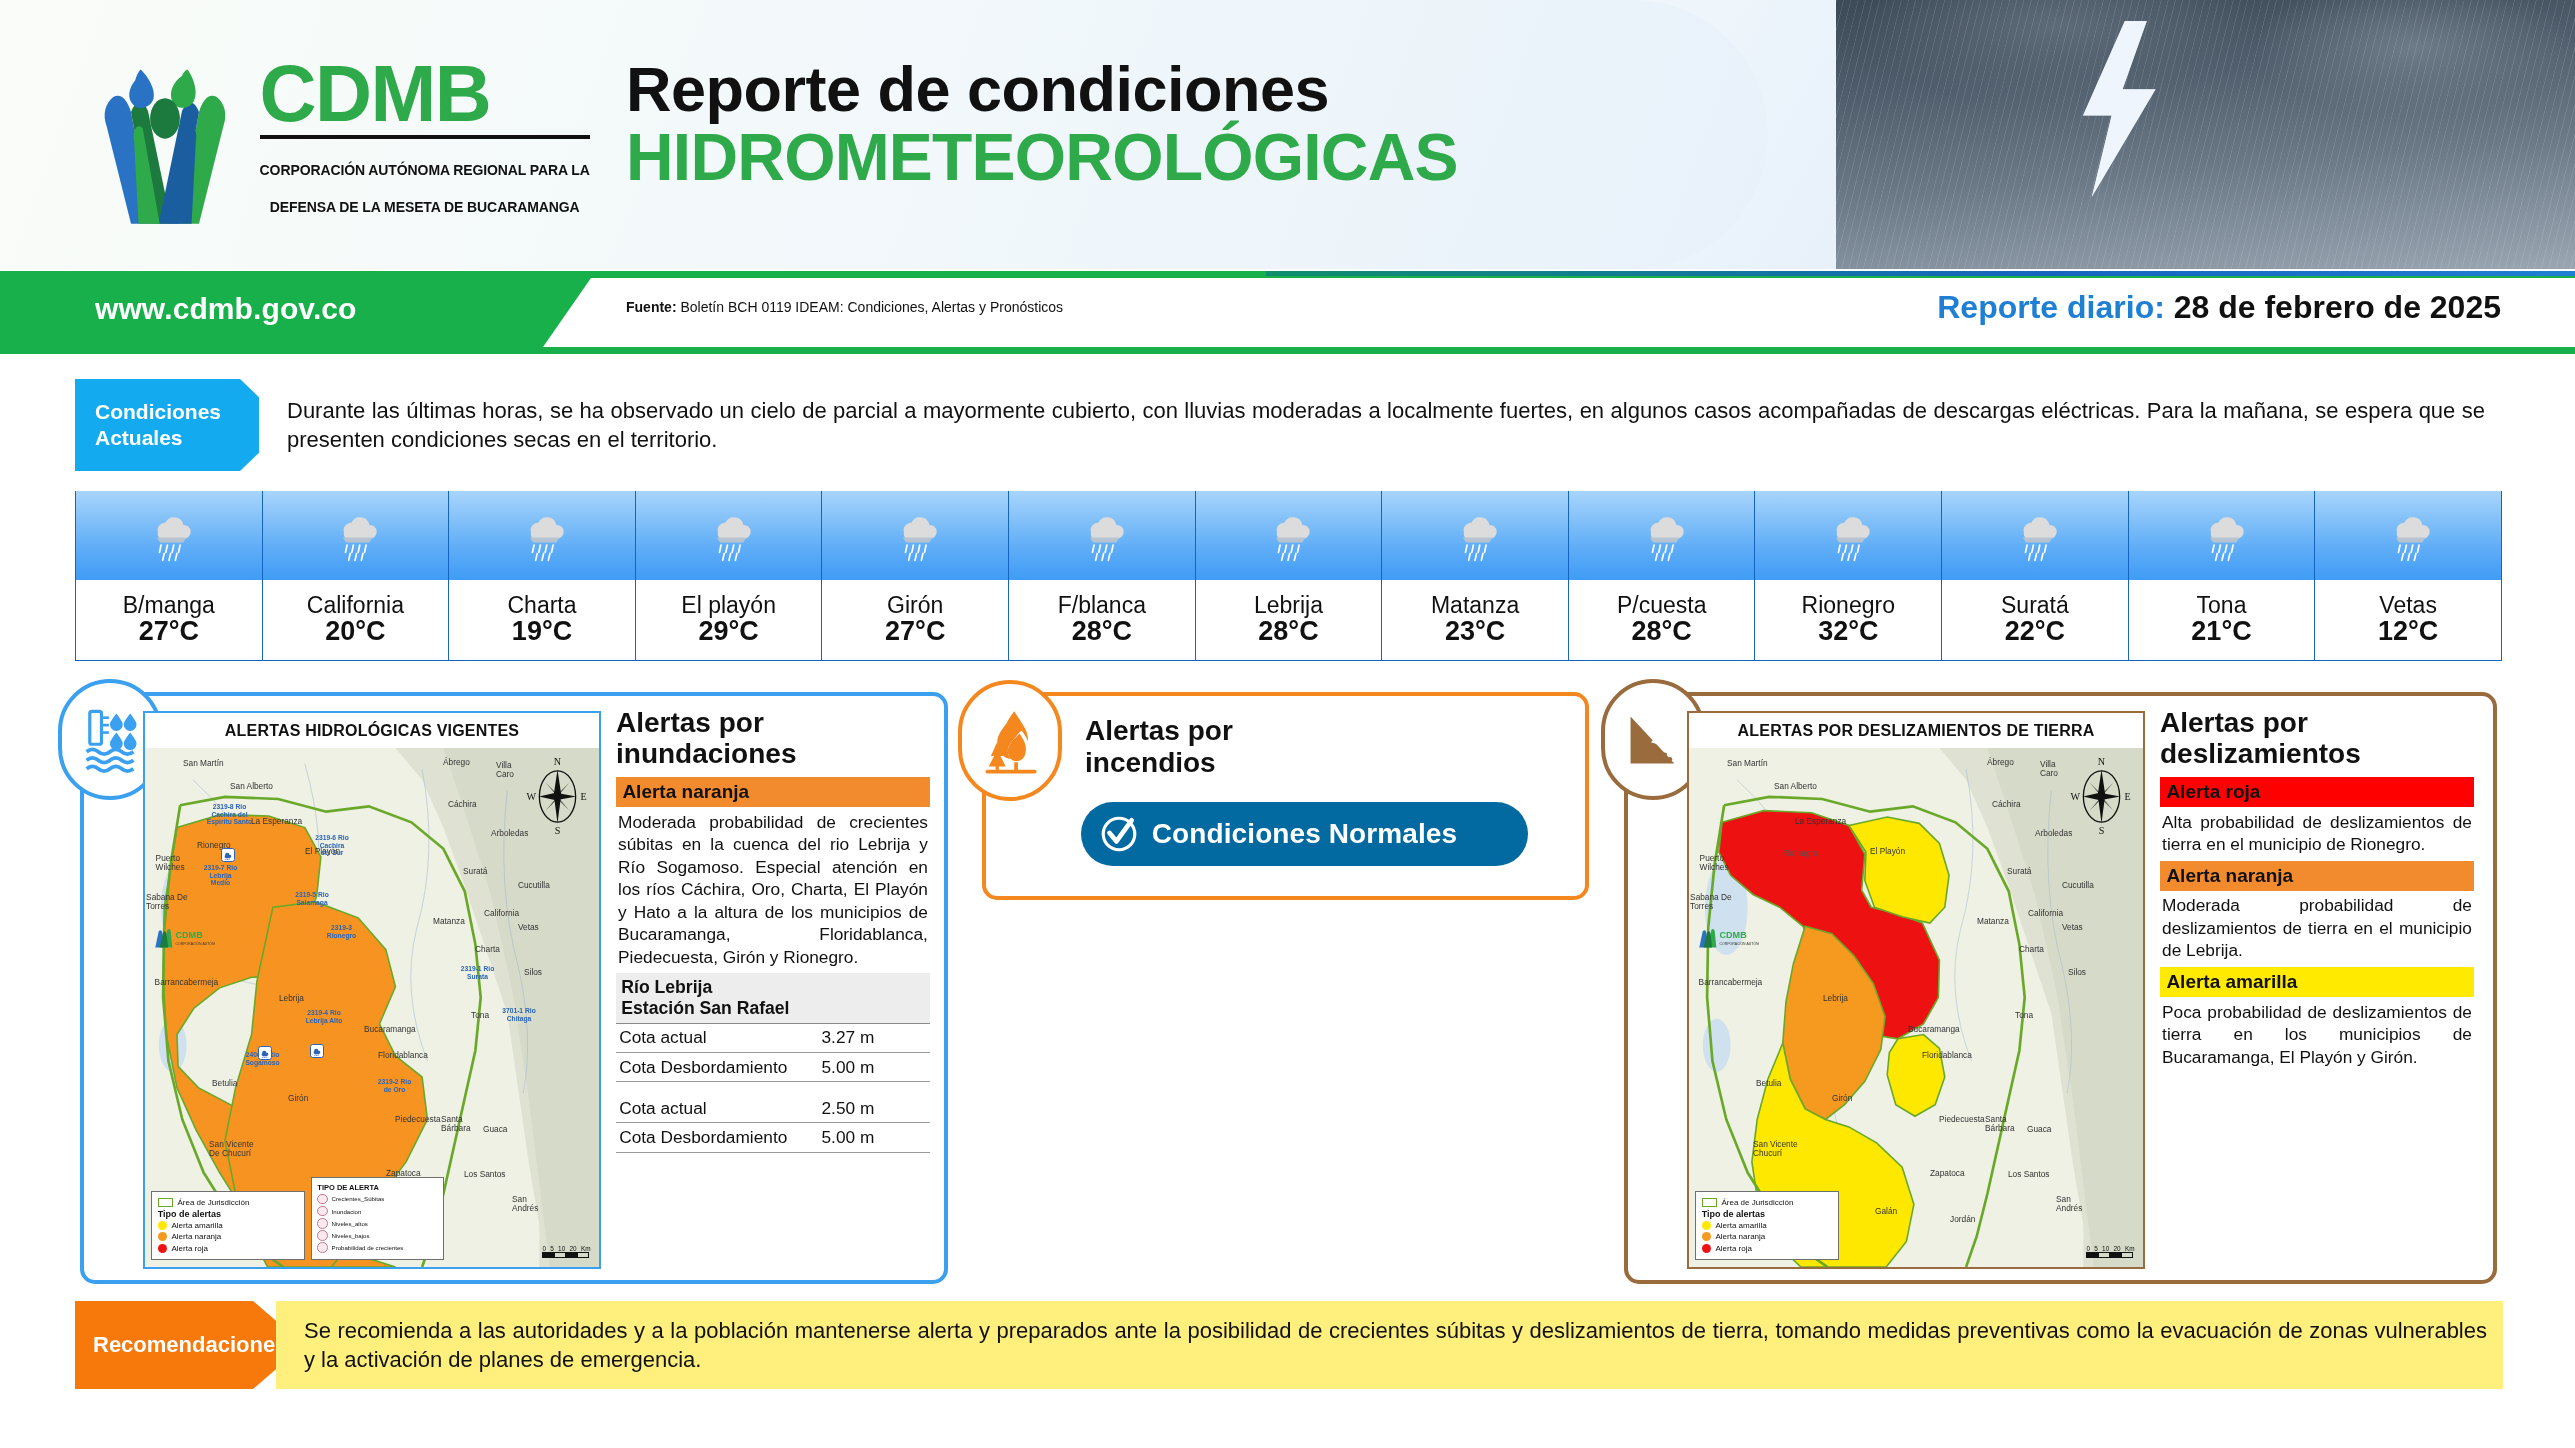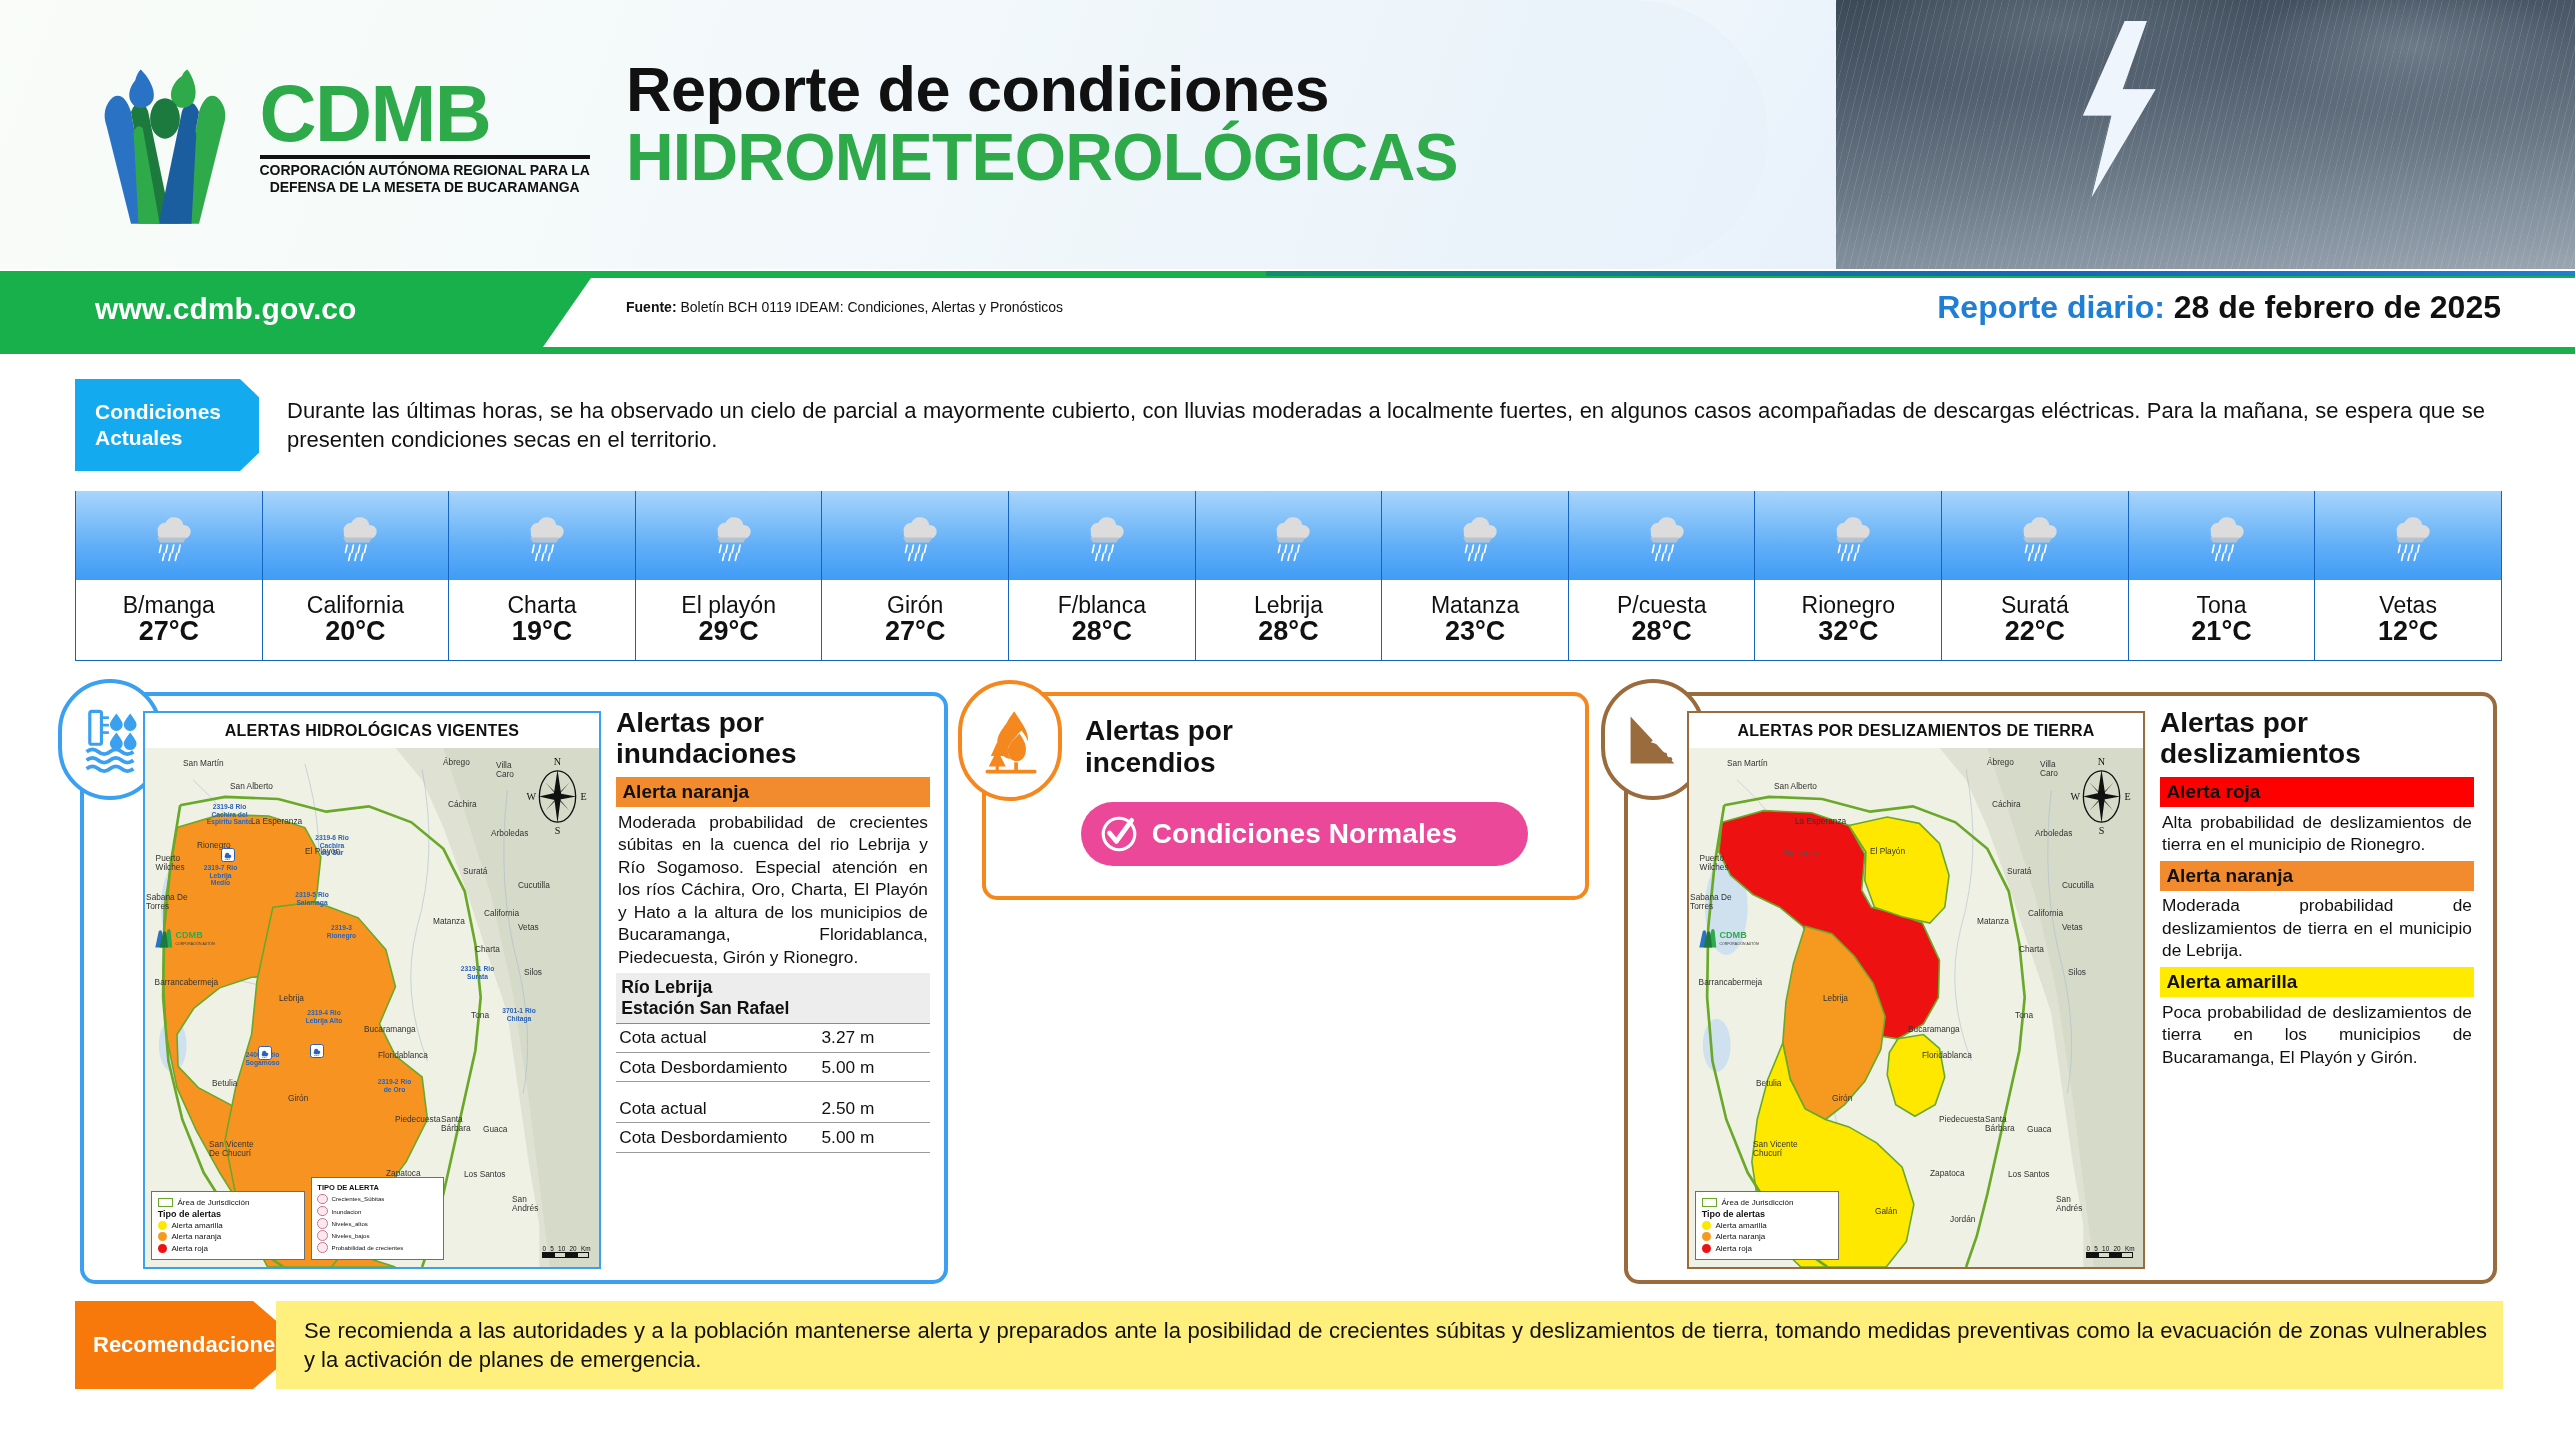--- a/index.html
+++ b/index.html
@@ -43,21 +43,21 @@
   }
   .logo-mark { width: 170px; height: 176px; flex: 0 0 170px; }
   .logo-text { display: flex; flex-direction: column; }
   .logo-cdmb {
     font-size: 79px; font-weight: 800; color: #2faa4a; letter-spacing: -1.6px;
     line-height: .95; font-family: "Liberation Sans", sans-serif;
   }
   .logo-rule { height: 3.7px; background:#111; margin: 4.3px 0 3.7px 0; width: 100%; }
   .logo-sub {
     font-size: 14px; font-weight: 700; color: #111; line-height: 1.22;
-    letter-spacing: -0.1px; text-align: center;
+    letter-spacing: -0.1px; text-align: center; margin-top: 20px;
   }
   .title-block {
     position: absolute; left: 626px; top: 56px; width: 1225px;
   }
   .title-line1 {
     font-size: 63px; font-weight: 700; color: #111; line-height: 1.06;
     letter-spacing: -0.5px;
   }
   .title-line2 {
     font-size: 66px; font-weight: 800; color: #2faa4a; line-height: 1.05;
@@ -199,21 +199,21 @@
   }
   .station-row .val { min-width: 101px; text-align: left; }
   .station-gap { height: 11.7px; }
 
   .fire-title {
     position: absolute; left: 99px; top: 19px;
     font-size: 28px; font-weight: 700; color:#111; line-height: 1.12;
   }
   .fire-status {
     position: absolute; left: 95px; top: 106px; width: 447px; height: 64px;
-    background: #ec4899; border-radius: 32px;
+    background: #0369a1; border-radius: 32px;
     display: flex; align-items: center; gap: 12.8px; padding-left: 18px;
   }
   .fire-status span {
     font-size: 28px; font-weight: 700; color: #fff; letter-spacing: 0.1px;
   }
 
   
   .rec-row {
     position: absolute; left: 75px; top: 1301px; width: 2428px; height: 88px;
   }

